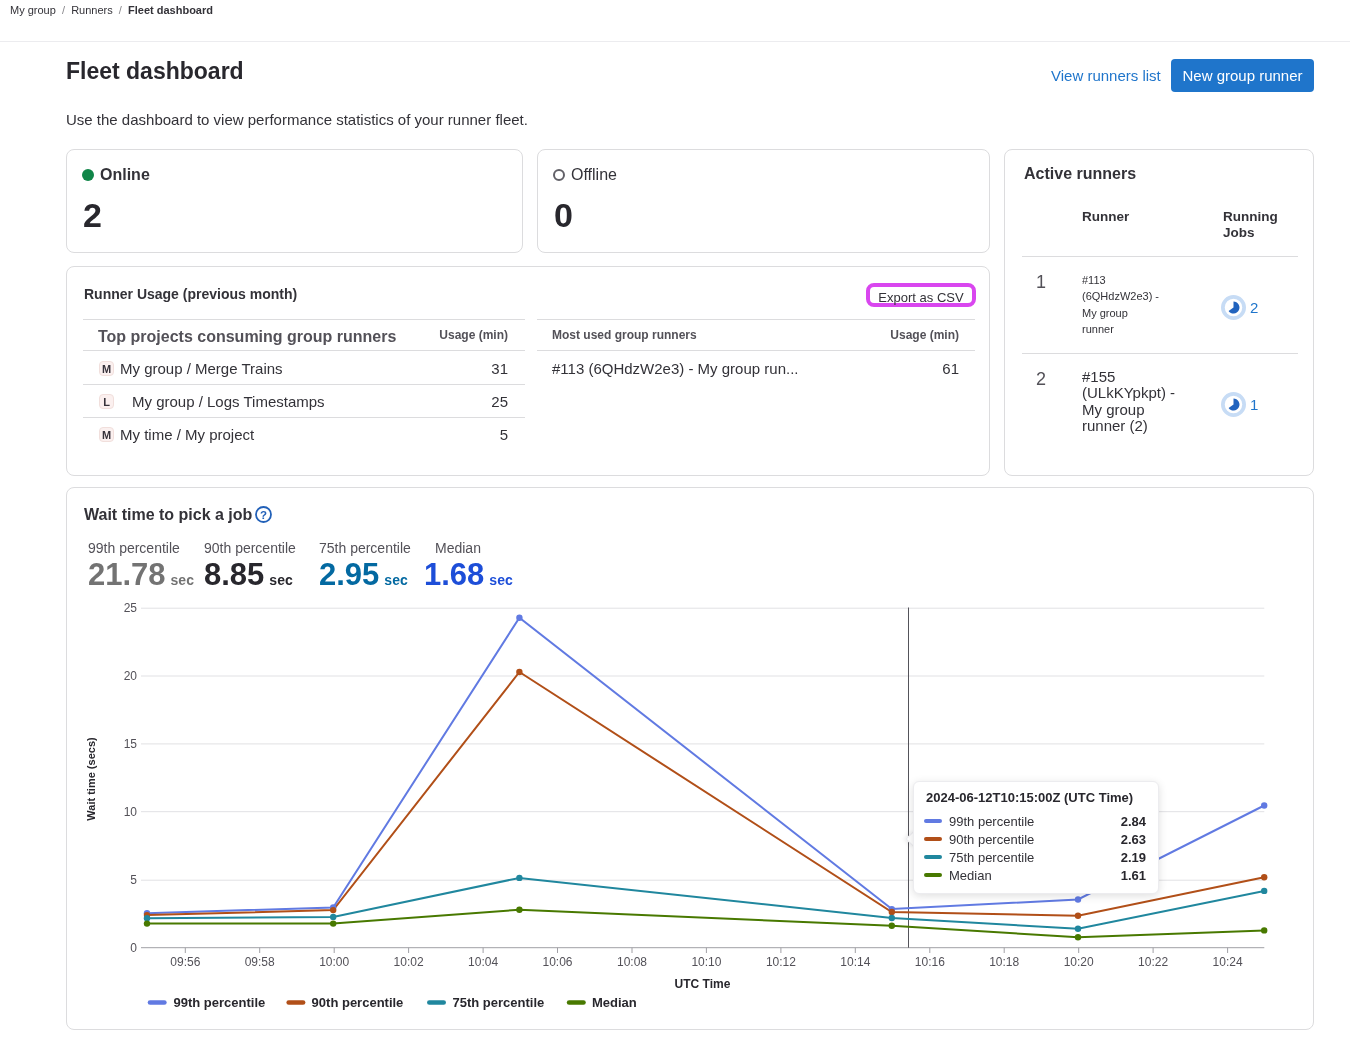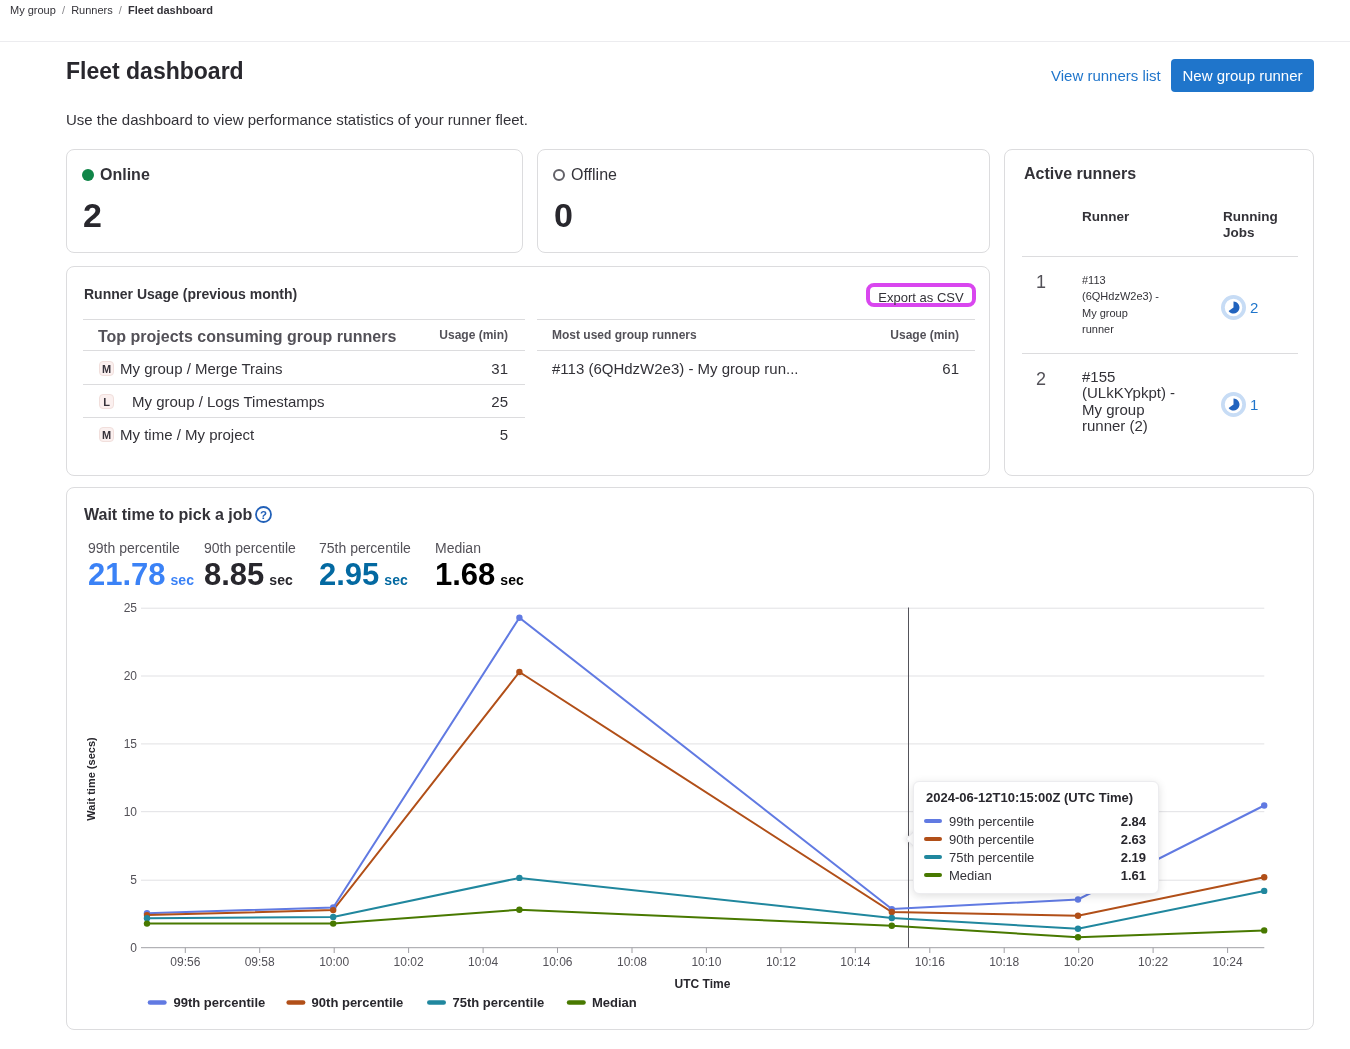--- a/index.html
+++ b/index.html
@@ -90,27 +90,27 @@
   <div class="abs" style="left:859px;top:360px;width:100px;font-size:15px;text-align:right;">61</div>
 
   <div class="card" style="left:66px;top:487px;width:1248px;height:543px;"></div>
   <div class="abs" style="left:84px;top:506px;font-size:16px;font-weight:700;">Wait time to pick a job</div>
   <svg class="abs" style="left:255px;top:506px;" width="17" height="17" viewBox="0 0 17 17">
     <circle cx="8.5" cy="8.5" r="7.5" fill="none" stroke="#2160b8" stroke-width="1.8"></circle>
     <text x="8.5" y="12.6" text-anchor="middle" font-size="11.5" font-weight="bold" fill="#2160b8" font-family="Liberation Sans">?</text>
   </svg>
 
   <div class="abs" style="left:88px;top:540px;font-size:14px;color:#535158;">99th percentile</div>
-  <div class="abs" style="left:88px;top:559px;font-size:31px;line-height:1;font-weight:700;color:#3b82f6;">21.78<span style="font-size:14px;font-weight:700;margin-left:5px;">sec</span></div>
+  <div class="abs" style="left:88px;top:559px;font-size:31px;line-height:1;font-weight:700;color:#737373;">21.78<span style="font-size:14px;font-weight:700;margin-left:5px;">sec</span></div>
   <div class="abs" style="left:204px;top:540px;font-size:14px;color:#535158;">90th percentile</div>
   <div class="abs" style="left:204px;top:559px;font-size:31px;line-height:1;font-weight:700;color:#28272d;">8.85<span style="font-size:14px;font-weight:700;margin-left:5px;">sec</span></div>
   <div class="abs" style="left:319px;top:540px;font-size:14px;color:#535158;">75th percentile</div>
   <div class="abs" style="left:319px;top:559px;font-size:31px;line-height:1;font-weight:700;color:#0369a1;">2.95<span style="font-size:14px;font-weight:700;margin-left:5px;">sec</span></div>
   <div class="abs" style="left:435px;top:540px;font-size:14px;color:#535158;">Median</div>
-  <div class="abs" style="left:435px;top:559px;font-size:31px;line-height:1;font-weight:700;color:#000000;">1.68<span style="font-size:14px;font-weight:700;margin-left:5px;">sec</span></div>
+  <div class="abs" style="left:424px;top:559px;font-size:31px;line-height:1;font-weight:700;color:#1d4ed8;">1.68<span style="font-size:14px;font-weight:700;margin-left:5px;">sec</span></div>
 
   <svg id="chart" class="abs" style="left:66px;top:595px;" width="1247" height="425" viewBox="0 0 1247 425" font-family="Liberation Sans">
 
     <g stroke="#e1e1e4" stroke-width="1">
       <line x1="75" y1="13.2" x2="1198.3" y2="13.2"></line>
       <line x1="75" y1="81" x2="1198.3" y2="81"></line>
       <line x1="75" y1="148.9" x2="1198.3" y2="148.9"></line>
       <line x1="75" y1="216.7" x2="1198.3" y2="216.7"></line>
       <line x1="75" y1="285.2" x2="1198.3" y2="285.2"></line>
     </g>

